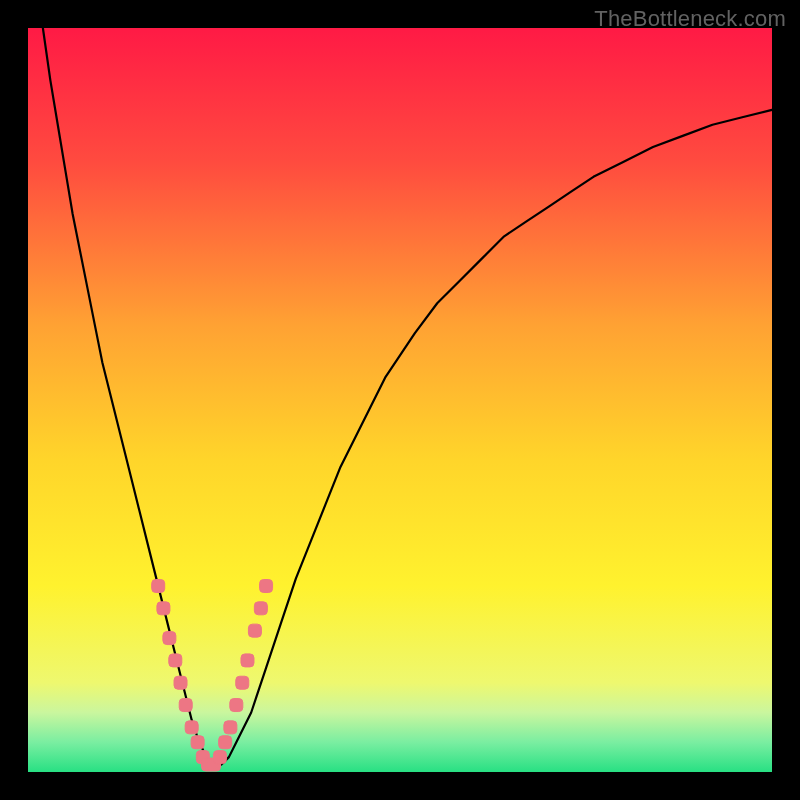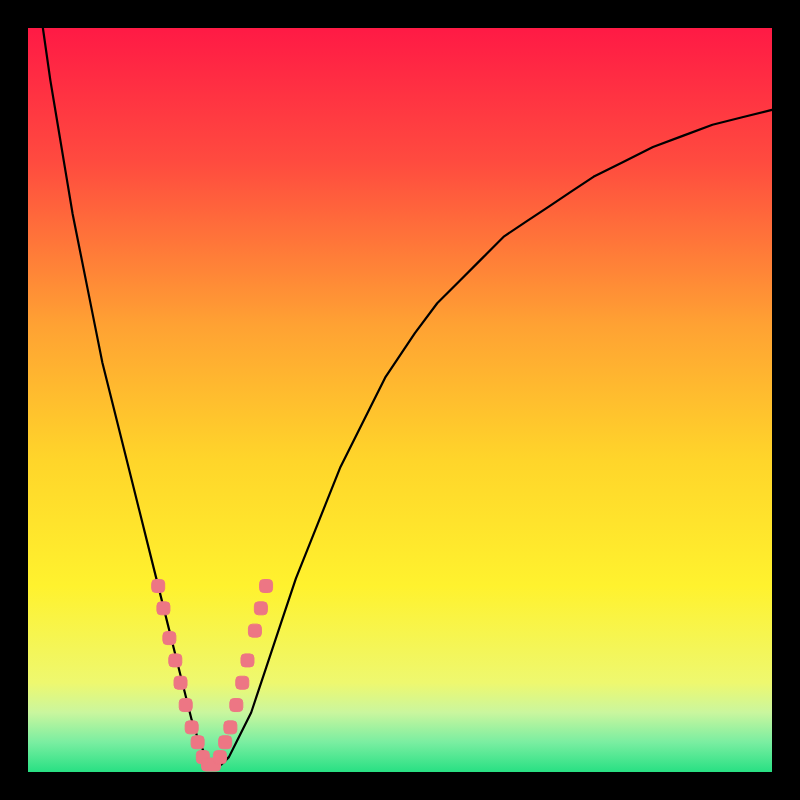--- a/index.html
+++ b/index.html
@@ -68,13 +68,14 @@
         <rect x="190.66" y="707.74" width="13" height="13" rx="4" ry="4" fill="#ed7684" stroke="#ed7684"></rect>
         <rect x="195.87" y="692.86" width="13" height="13" rx="4" ry="4" fill="#ed7684" stroke="#ed7684"></rect>
         <rect x="201.82" y="670.54" width="13" height="13" rx="4" ry="4" fill="#ed7684" stroke="#ed7684"></rect>
         <rect x="207.77" y="648.22" width="13" height="13" rx="4" ry="4" fill="#ed7684" stroke="#ed7684"></rect>
         <rect x="212.98" y="625.90" width="13" height="13" rx="4" ry="4" fill="#ed7684" stroke="#ed7684"></rect>
         <rect x="220.42" y="596.14" width="13" height="13" rx="4" ry="4" fill="#ed7684" stroke="#ed7684"></rect>
         <rect x="226.37" y="573.82" width="13" height="13" rx="4" ry="4" fill="#ed7684" stroke="#ed7684"></rect>
         <rect x="231.58" y="551.50" width="13" height="13" rx="4" ry="4" fill="#ed7684" stroke="#ed7684"></rect>
       </svg>
   </div>
+  <div class="watermark">TheBottleneck.com</div>
 </div>
 
 </body></html>

